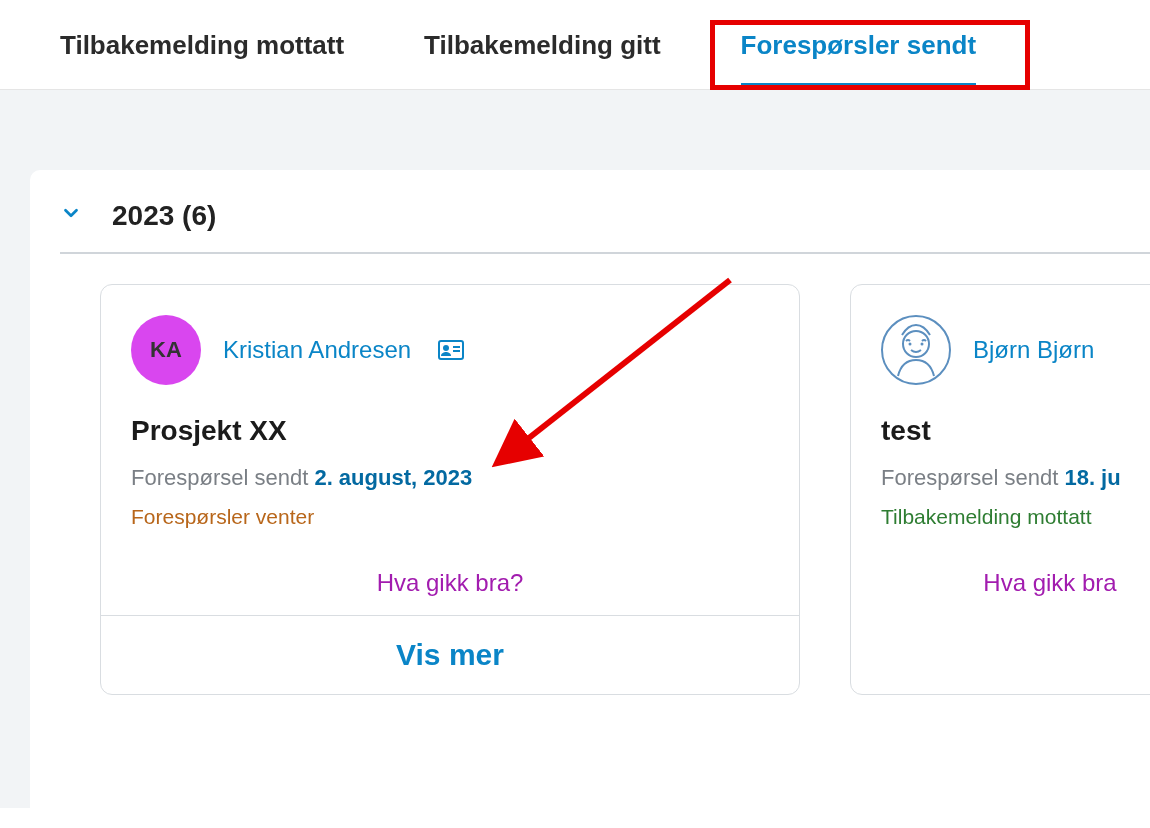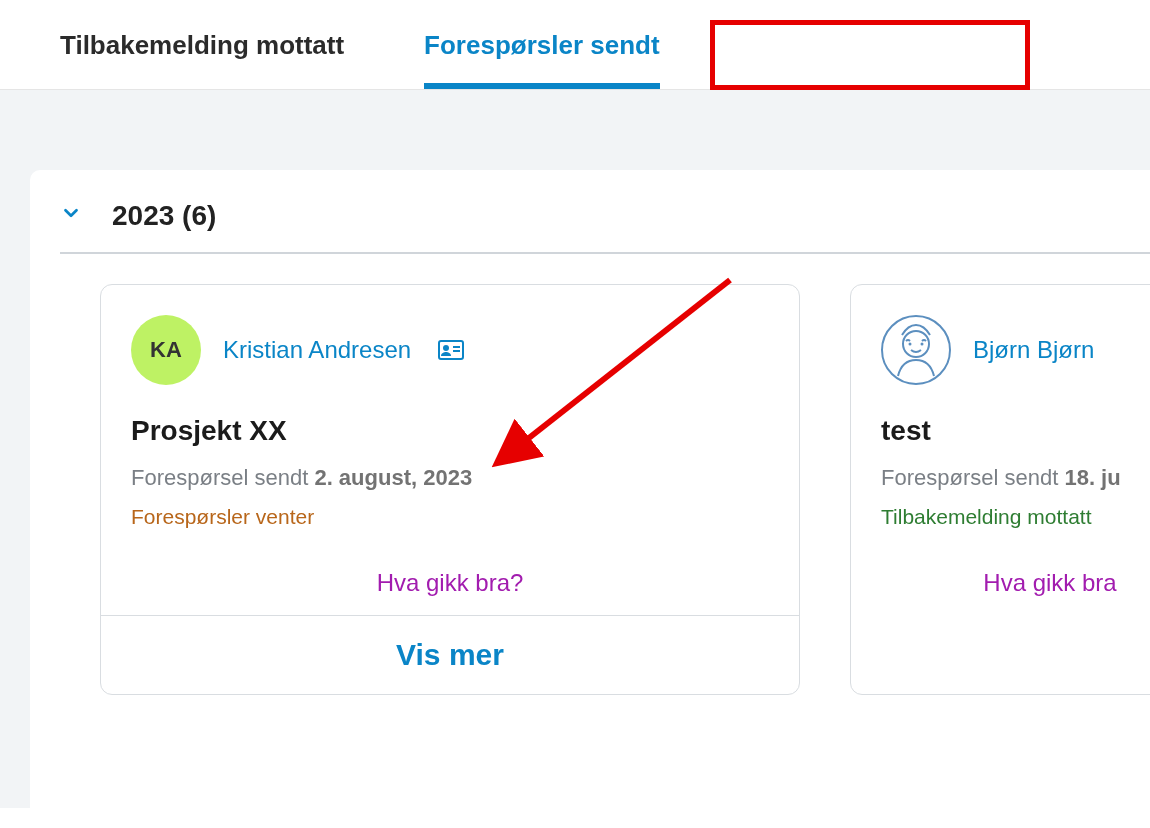--- a/index.html
+++ b/index.html
@@ -94,21 +94,21 @@
 
   .card-head {
     display: flex;
     align-items: center;
     gap: 22px;
     padding: 30px 30px 10px 30px;
   }
   .avatar-circle {
     width: 70px; height: 70px;
     border-radius: 50%;
-    background: #bef264;
+    background: #d946ef;
     display: flex;
     align-items: center;
     justify-content: center;
     font-size: 22px;
     font-weight: 600;
     color: #333;
     flex-shrink: 0;
   }
   .avatar-img-circle {
     width: 70px; height: 70px;
@@ -141,21 +141,21 @@
     font-size: 28px;
     font-weight: 700;
     color: #1b1b1b;
     margin-bottom: 18px;
   }
   .meta-line {
     font-size: 22px;
     color: #7a7f85;
     margin-bottom: 14px;
   }
-  .meta-line .bold { font-weight: 700; color: #737373; }
+  .meta-line .bold { font-weight: 700; color: #0369a1; }
   .status-pending { color: #b8661a; font-size: 21px; font-weight: 500; }
   .status-received { color: #2e7d32; font-size: 21px; font-weight: 500; }
 
   .card-question {
     text-align: center;
     font-size: 24px;
     color: #a21caf;
     padding: 30px 0 18px 0;
     font-weight: 500;
   }
@@ -177,20 +177,21 @@
     left: 490px;
     pointer-events: none;
     z-index: 6;
   }
 </style>
 </head>
 <body>
 
 <div class="tabs">
   <div class="tab">Tilbakemelding mottatt</div>
+  <div class="tab">Tilbakemelding gitt</div>
   <div class="tab active">Forespørsler sendt</div>
 </div>
 <div class="tab-highlight-box"></div>
 
 <div class="content-area">
   <div class="section-panel">
 
     <div class="section-header">
       <span class="section-chevron">
         <svg width="22" height="22" viewBox="0 0 24 24" fill="none" stroke="#0a85c7" stroke-width="3" stroke-linecap="round" stroke-linejoin="round">

